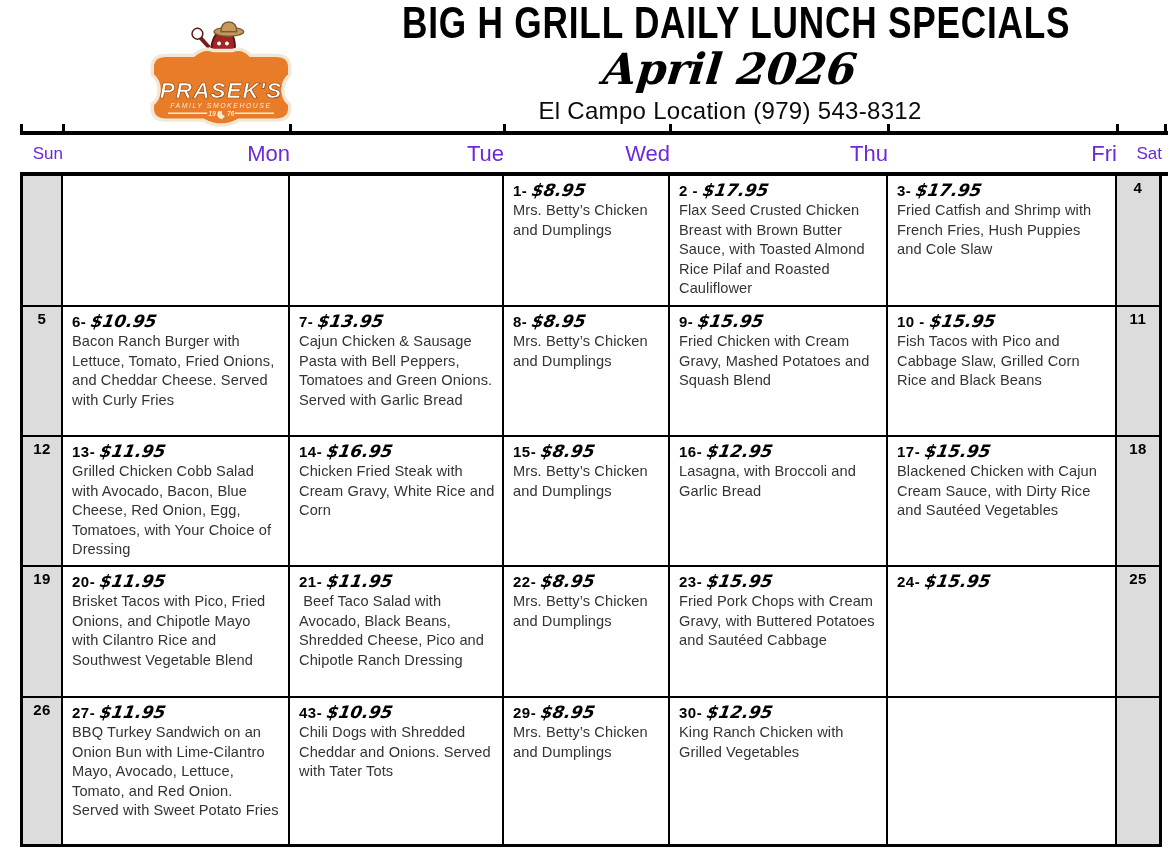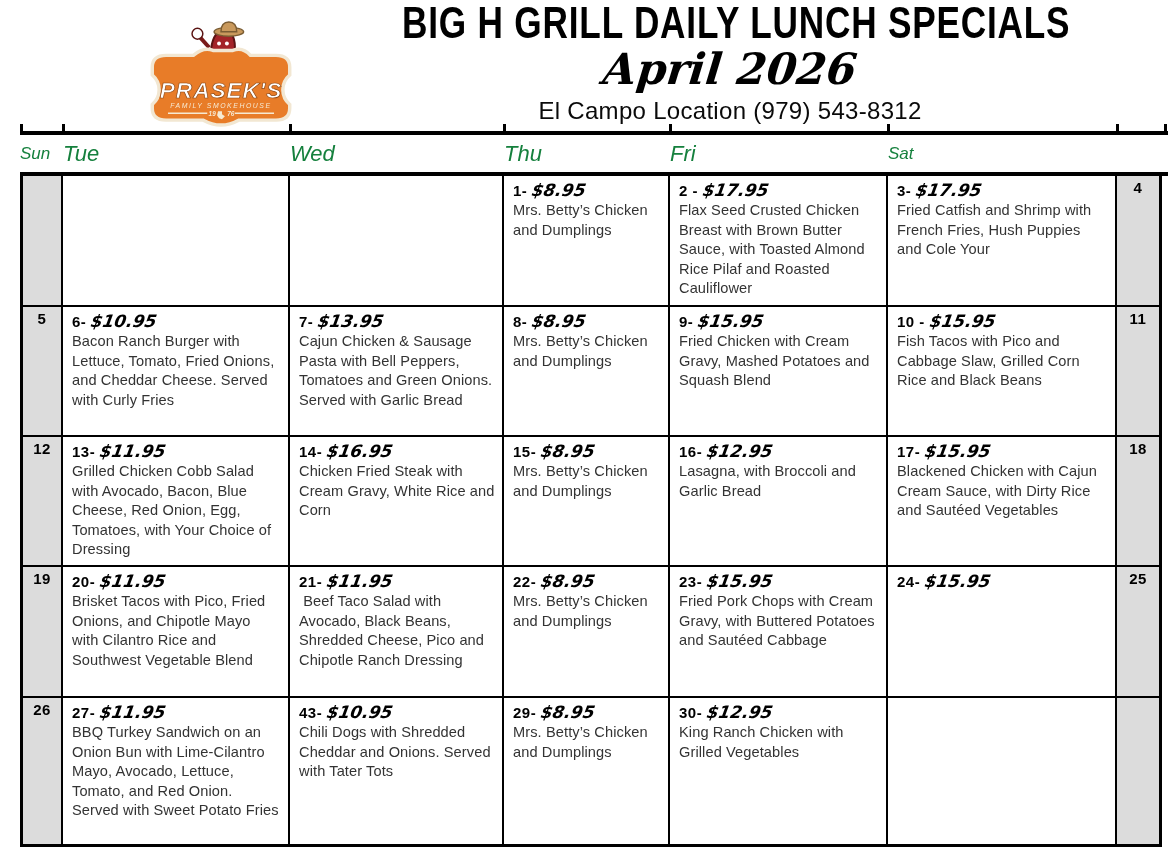--- a/index.html
+++ b/index.html
@@ -13,21 +13,21 @@
               font-family:"Liberation Sans",sans-serif;}
   .month-title{font-size:43px;font-weight:900;font-style:italic;margin-top:2px;
                font-family:"DejaVu Serif",serif;transform:skewX(-6deg);line-height:1.0;}
   .location-line{font-size:24px;margin-top:6px;letter-spacing:.3px;color:#0a0a0a;}
 
   
   .cal-head{position:absolute;left:20px;top:131px;width:1148px;box-sizing:border-box;
             border-top:4px solid #000;border-bottom:4px solid #000;height:45px;
             display:grid;grid-template-columns:43px 227px 214px 166px 218px 229px 45px;
             align-items:center;}
-  .cal-head .dow{text-align:left;font-size:22px;color:#15803d;font-style:italic;}
+  .cal-head .dow{text-align:right;font-size:22px;color:#6d28d9;}
   .cal-head .dow.small{font-size:17px;}
   .tick{position:absolute;top:124px;width:3px;height:8px;background:#000;}
 
   
   .grid{position:absolute;left:20px;top:176px;border:3px solid #000;border-top:none;
         display:grid;grid-template-columns:40px 227px 214px 166px 218px 229px 42px;
         grid-template-rows:131px 130px 130px 131px 146px;background:#fff;}
   .cell{border-right:2px solid #000;border-bottom:2px solid #000;box-sizing:border-box;
         padding:4px 7px 2px 9px;overflow:hidden;}
   .cell:nth-child(7n){border-right:none;}
@@ -77,20 +77,21 @@
 <div class="tick" style="left:62px"></div>
 <div class="tick" style="left:289px"></div>
 <div class="tick" style="left:503px"></div>
 <div class="tick" style="left:669px"></div>
 <div class="tick" style="left:887px"></div>
 <div class="tick" style="left:1116px"></div>
 <div class="tick" style="left:1164px"></div>
 
 <div class="cal-head">
   <div class="dow small">Sun</div>
+  <div class="dow">Mon</div>
   <div class="dow">Tue</div>
   <div class="dow">Wed</div>
   <div class="dow">Thu</div>
   <div class="dow">Fri</div>
   <div class="dow small">Sat</div>
 </div>
 
 <div class="grid">
 
   <div class="cell weekend"><span class="wnum"></span></div>
@@ -99,21 +100,21 @@
   <div class="cell">
     <div class="cell-head"><span class="dnum">1-</span><span class="price">$8.95</span></div>
     <div class="desc">Mrs. Betty’s Chicken and Dumplings</div>
   </div>
   <div class="cell">
     <div class="cell-head"><span class="dnum">2 -</span><span class="price">$17.95</span></div>
     <div class="desc">Flax Seed Crusted Chicken Breast with Brown Butter Sauce, with Toasted Almond Rice Pilaf and Roasted Cauliflower</div>
   </div>
   <div class="cell">
     <div class="cell-head"><span class="dnum">3-</span><span class="price">$17.95</span></div>
-    <div class="desc">Fried Catfish and Shrimp with French Fries, Hush Puppies and Cole Your</div>
+    <div class="desc">Fried Catfish and Shrimp with French Fries, Hush Puppies and Cole Slaw</div>
   </div>
   <div class="cell weekend"><span class="wnum">4</span></div>
 
   <div class="cell weekend"><span class="wnum">5</span></div>
   <div class="cell">
     <div class="cell-head"><span class="dnum">6-</span><span class="price">$10.95</span></div>
     <div class="desc">Bacon Ranch Burger with Lettuce, Tomato, Fried Onions, and Cheddar Cheese. Served with Curly Fries</div>
   </div>
   <div class="cell">
     <div class="cell-head"><span class="dnum">7-</span><span class="price">$13.95</span></div>

